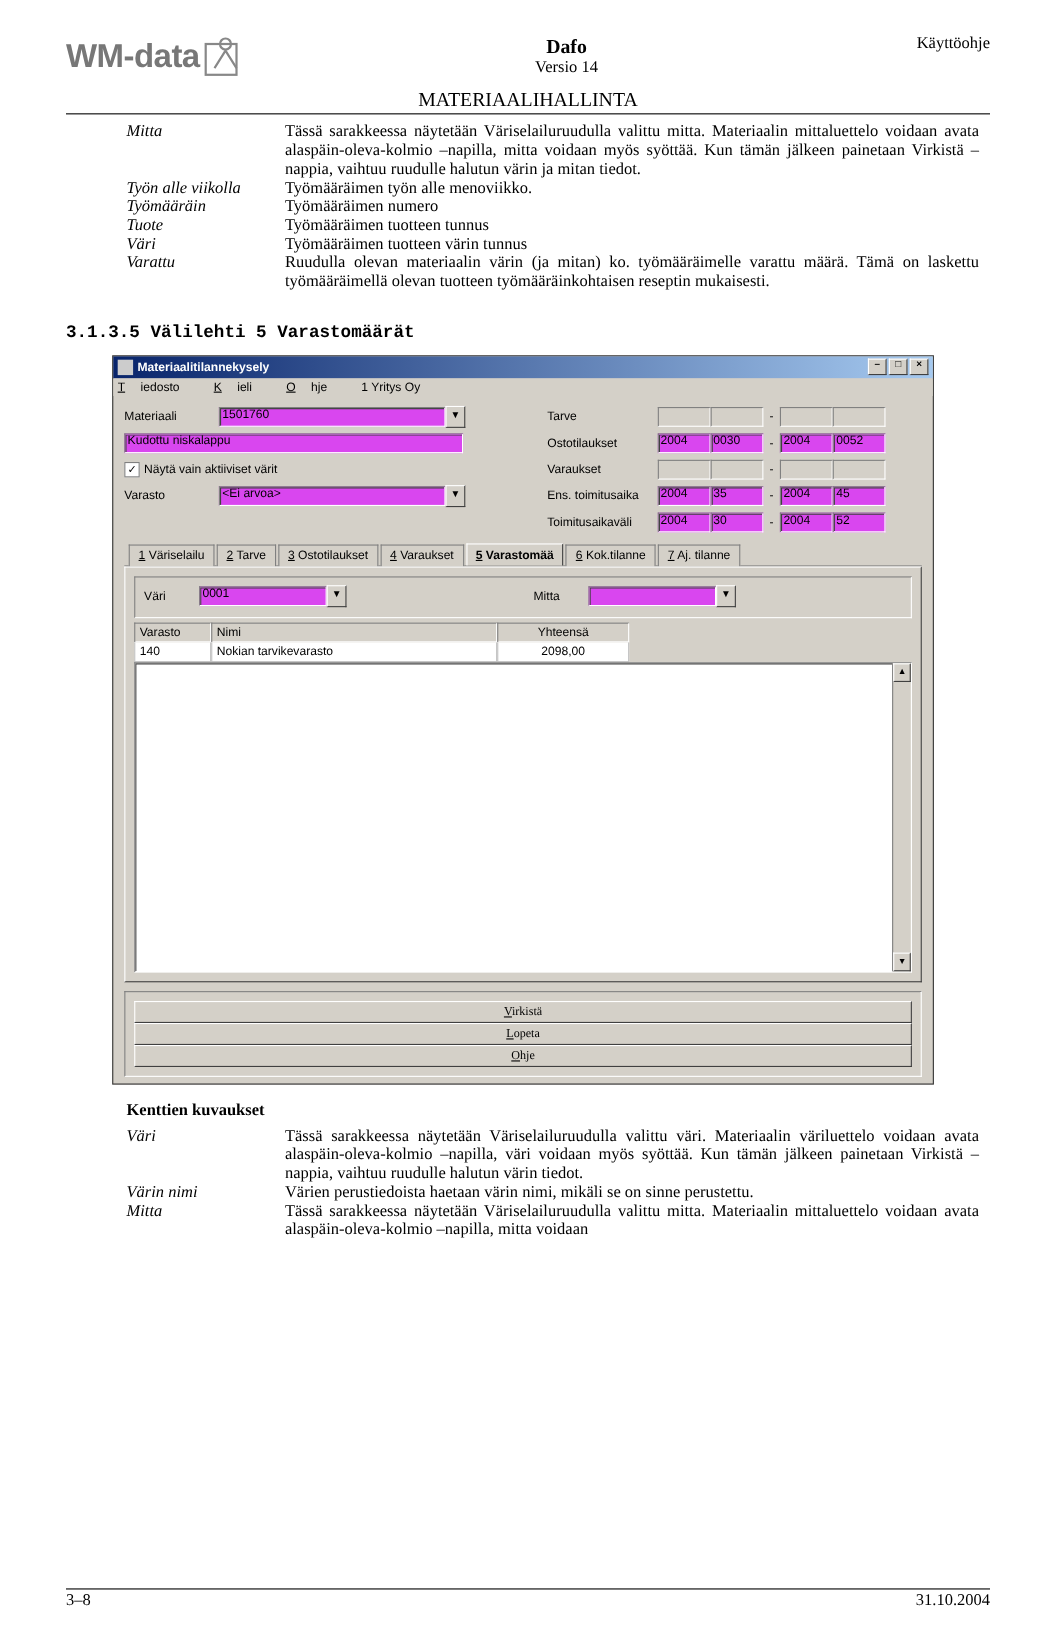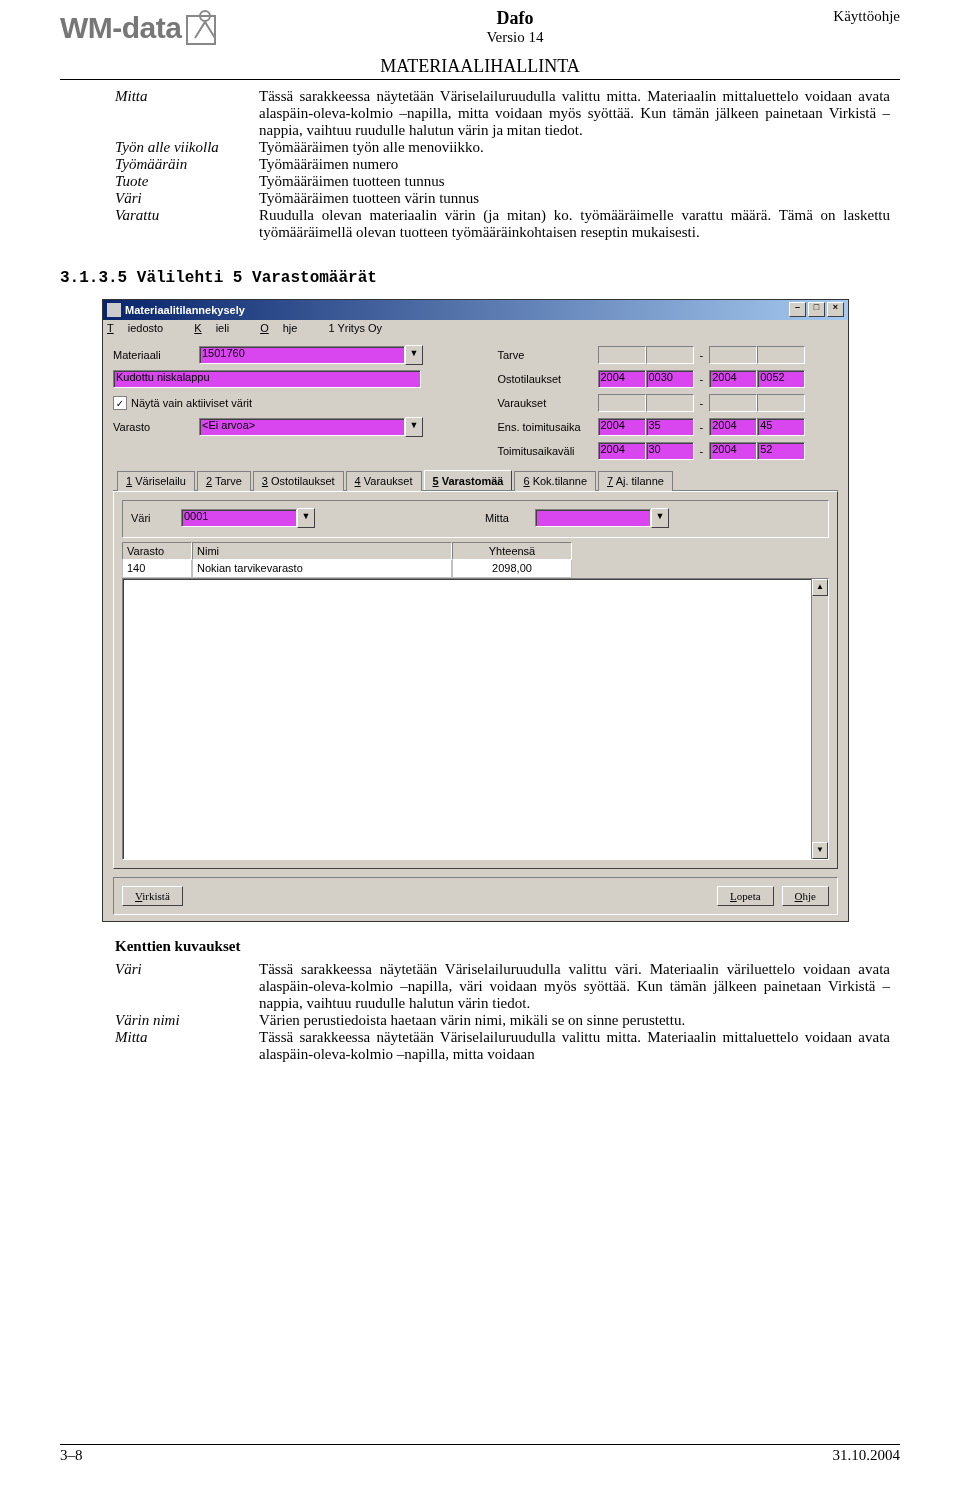--- a/index.html
+++ b/index.html
@@ -6,21 +6,21 @@
     margin: 0;
     padding: 0;
     font-family: "Times New Roman", serif;
     font-size: 15px;
     background: #fff;
     color: #000;
     width: 960px;
   }
   .page {
     width: 960px;
-    padding: 8px 60px 30px 60px;
+    padding: 32px 60px 30px 60px;
     box-sizing: border-box;
     position: relative;
     min-height: 1494px;
   }
   .header {
     display: flex;
     align-items: flex-start;
     gap: 10px;
   }
   .logo-block {
@@ -287,20 +287,21 @@
     font-size: 8px;
     line-height: 13px;
   }
   .btnrow {
     margin-top: 8px;
     border: 1px solid #808080;
     border-right-color: #fff;
     border-bottom-color: #fff;
     padding: 8px;
     display: flex;
+    flex-direction: column;
   }
   .winbtn {
     background: #d4d0c8;
     border: 1px solid #fff;
     border-right-color: #404040;
     border-bottom-color: #404040;
     padding: 3px 12px;
     font: 11px Tahoma;
   }
   .winbtn .u { text-decoration: underline; }

